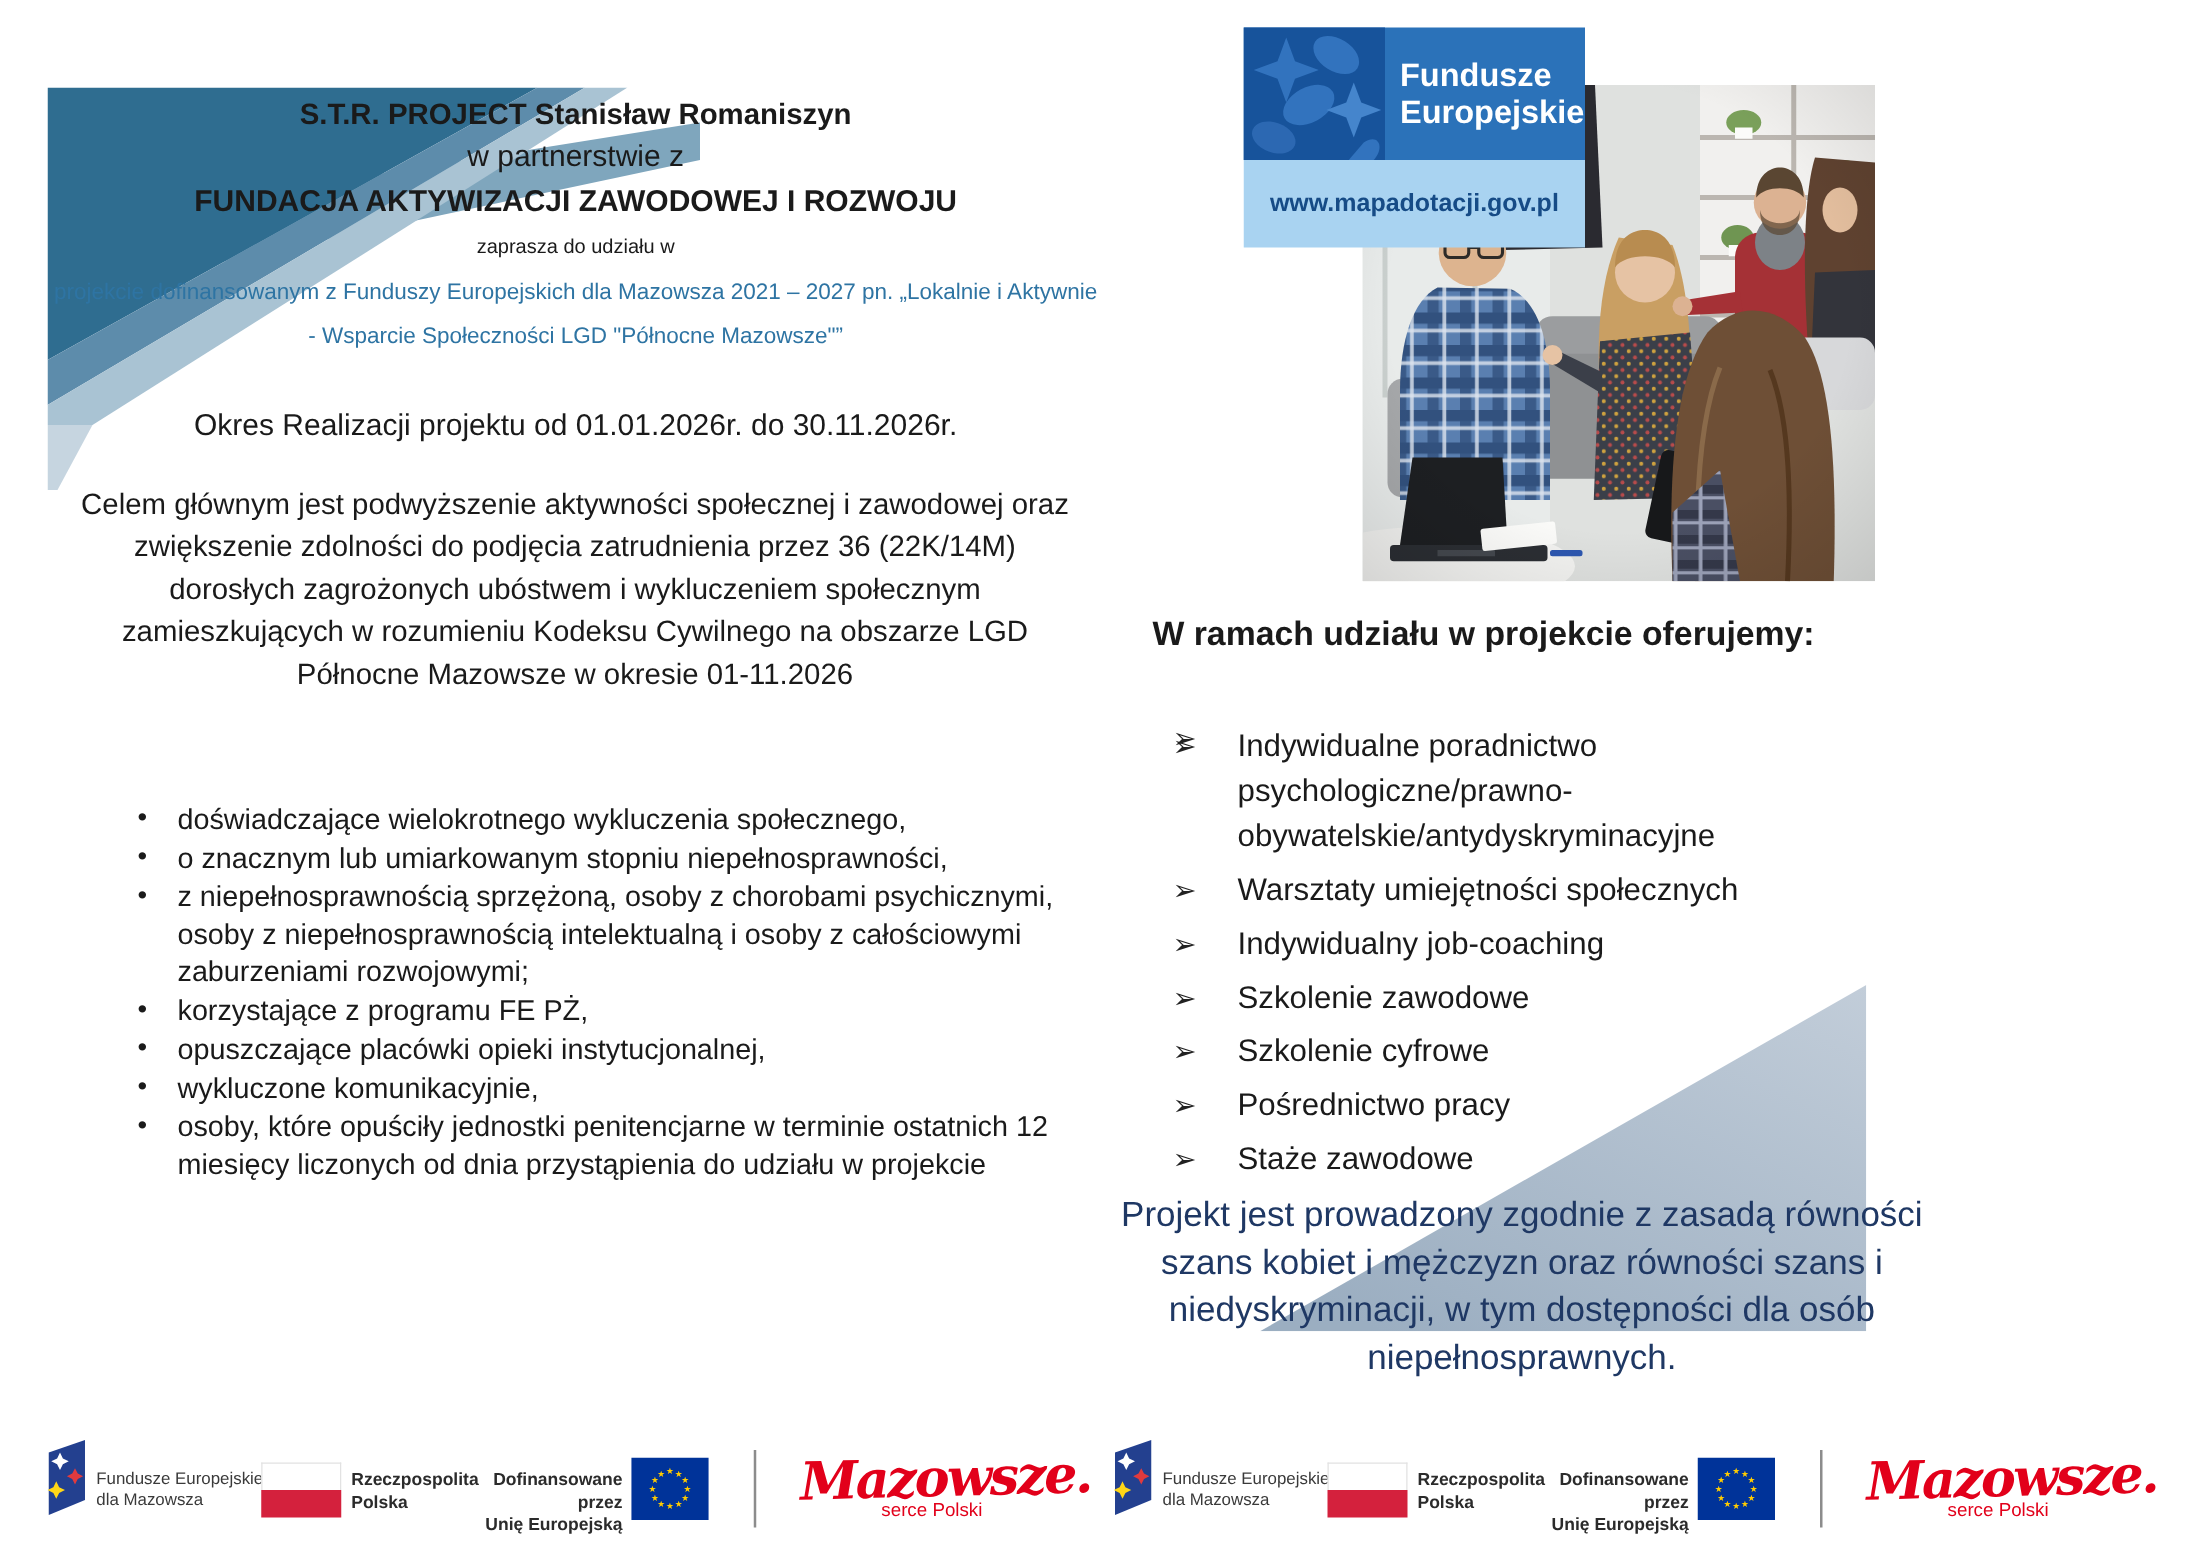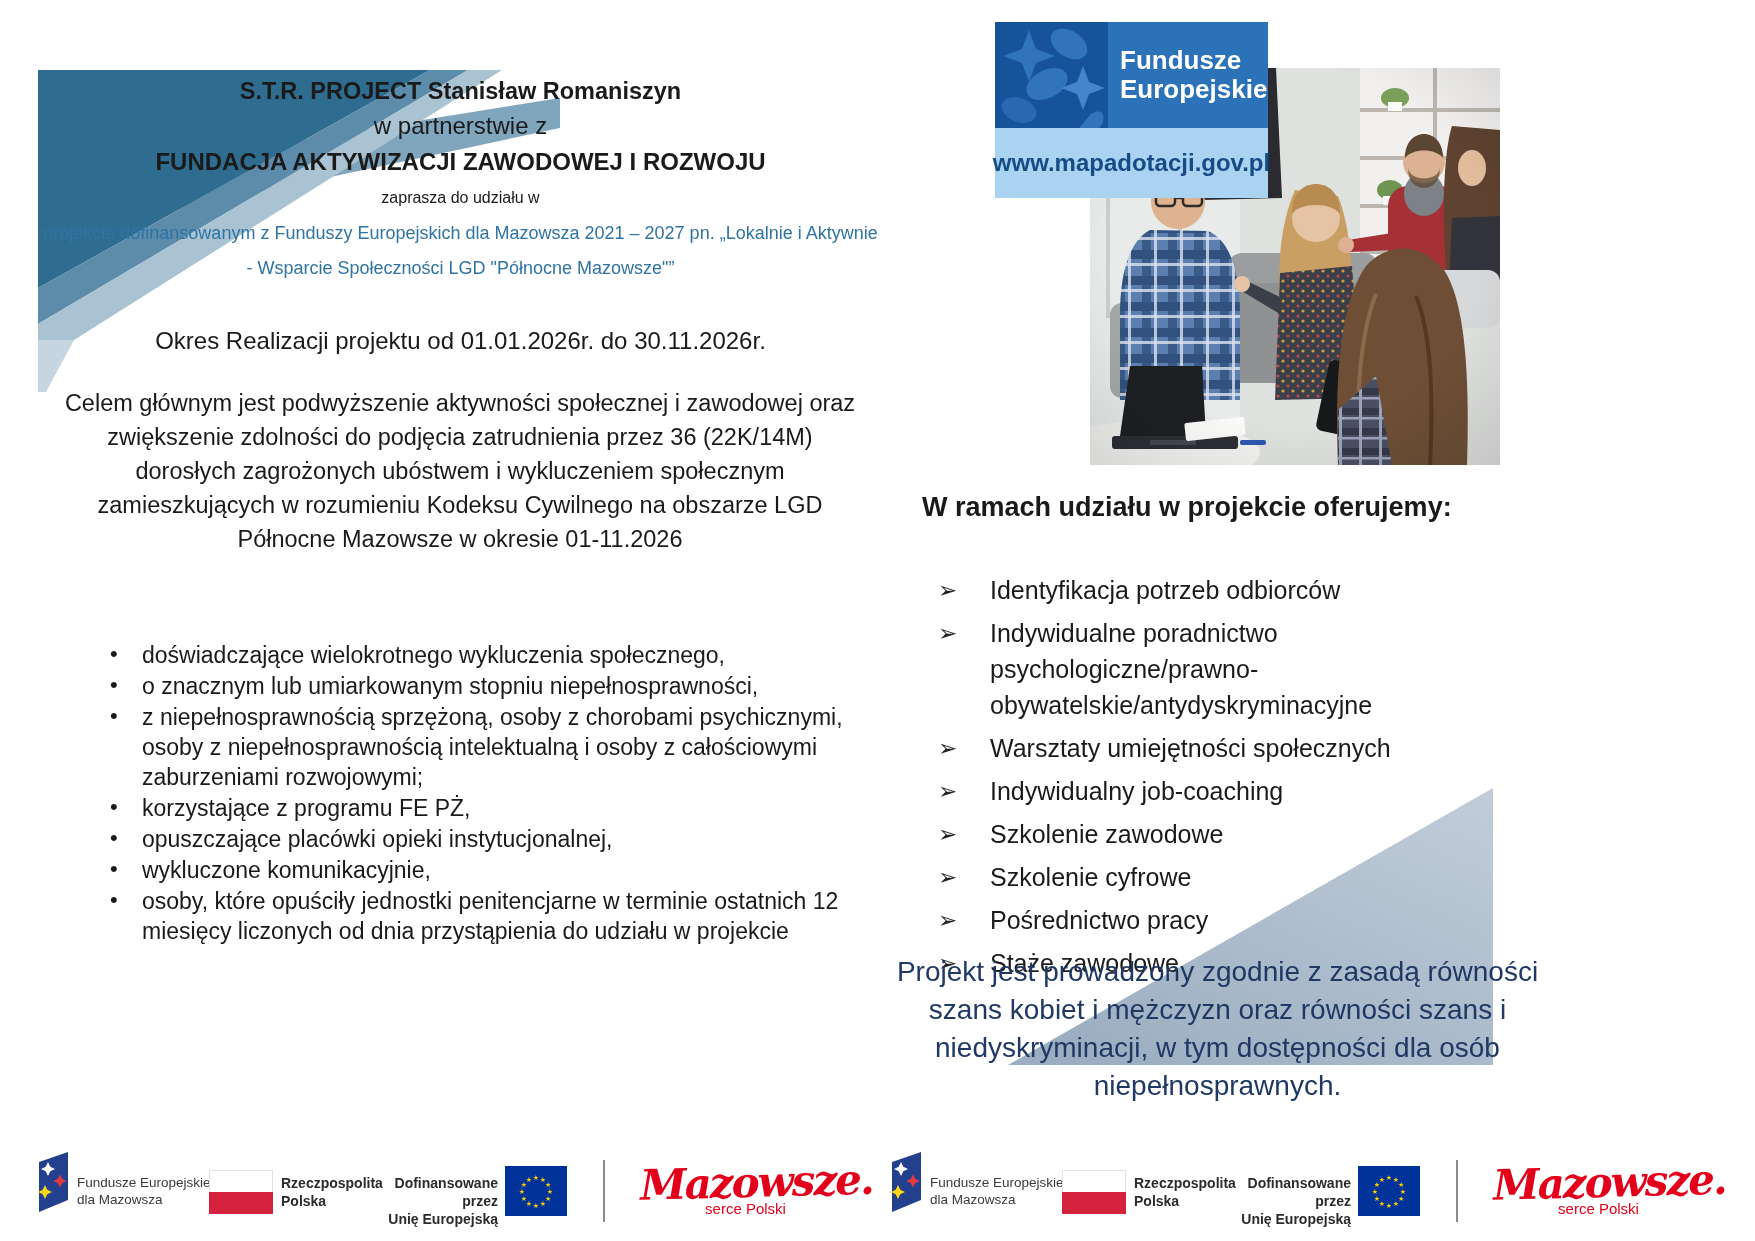--- a/index.html
+++ b/index.html
@@ -30,21 +30,21 @@
 
   
   #photo{left:1090px;top:68px;width:410px;height:397px;z-index:1;}
   #eu-logo-box{left:995px;top:22px;width:273px;height:176px;z-index:3;padding-left:28px;}
   #logo-blue{position:absolute;left:0;top:0;width:273px;height:106px;background:#2B72B9;}
   #logo-stars{position:absolute;left:0;top:0;width:113px;height:106px;background:#17539B;overflow:hidden;}
   #logo-text{position:absolute;left:125px;top:24px;color:#ffffff;font-weight:bold;
              font-size:26px;line-height:29px;}
   #logo-bar{position:absolute;left:0;top:106px;width:273px;height:70px;background:#A9D3F1;
             display:flex;align-items:center;justify-content:center;}
-  #logo-url{color:#164B86;font-weight:bold;font-size:24px;}
+  #logo-url{color:#164B86;font-weight:bold;font-size:20px;}
   #r-offer-head{left:922px;top:492px;width:600px;font-size:27px;font-weight:bold;z-index:2;}
   #r-list{left:938px;top:572px;width:600px;margin:0;padding:0;list-style:none;
           font-size:25px;line-height:36px;z-index:2;}
   #r-list li{position:relative;padding-left:52px;margin-bottom:7px;max-width:580px;}
   #r-list .blt{position:absolute;left:0;top:0;font-size:23px;color:#222;}
   #r-equality{left:895px;top:953px;width:645px;font-size:28px;line-height:38px;z-index:2;}
 
   
   #tri-left{left:38px;top:70px;width:522px;height:372px;z-index:0;}
   #tri-right{left:1000px;top:788px;width:493px;height:277px;z-index:0;}
@@ -253,21 +253,20 @@
   </defs>
   <polygon points="493,0 493,277 8,277" fill="url(#trg)"></polygon>
 </svg>
 
 <div id="r-offer-head" class="abs">W ramach udziału w projekcie oferujemy:</div>
 
 <ul id="r-list" class="abs">
 
     <li>
       <span class="blt">➢</span>
-      <span>Identyfikacja potrzeb odbiorców</span>
     </li>
 
     <li>
       <span class="blt">➢</span>
       <span>Indywidualne poradnictwo psychologiczne/prawno-obywatelskie/antydyskryminacyjne</span>
     </li>
 
     <li>
       <span class="blt">➢</span>
       <span>Warsztaty umiejętności społecznych</span>

